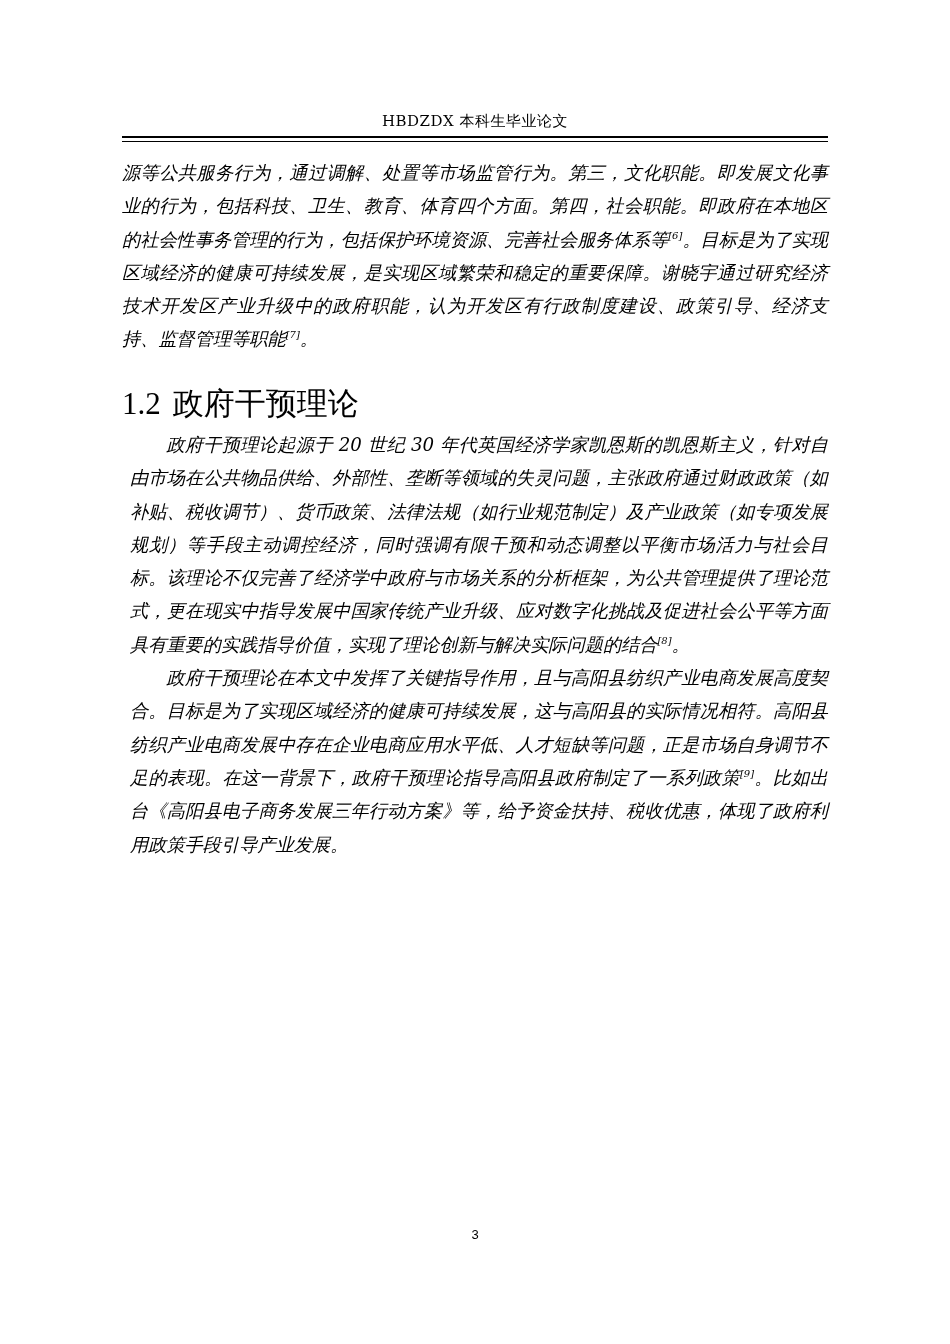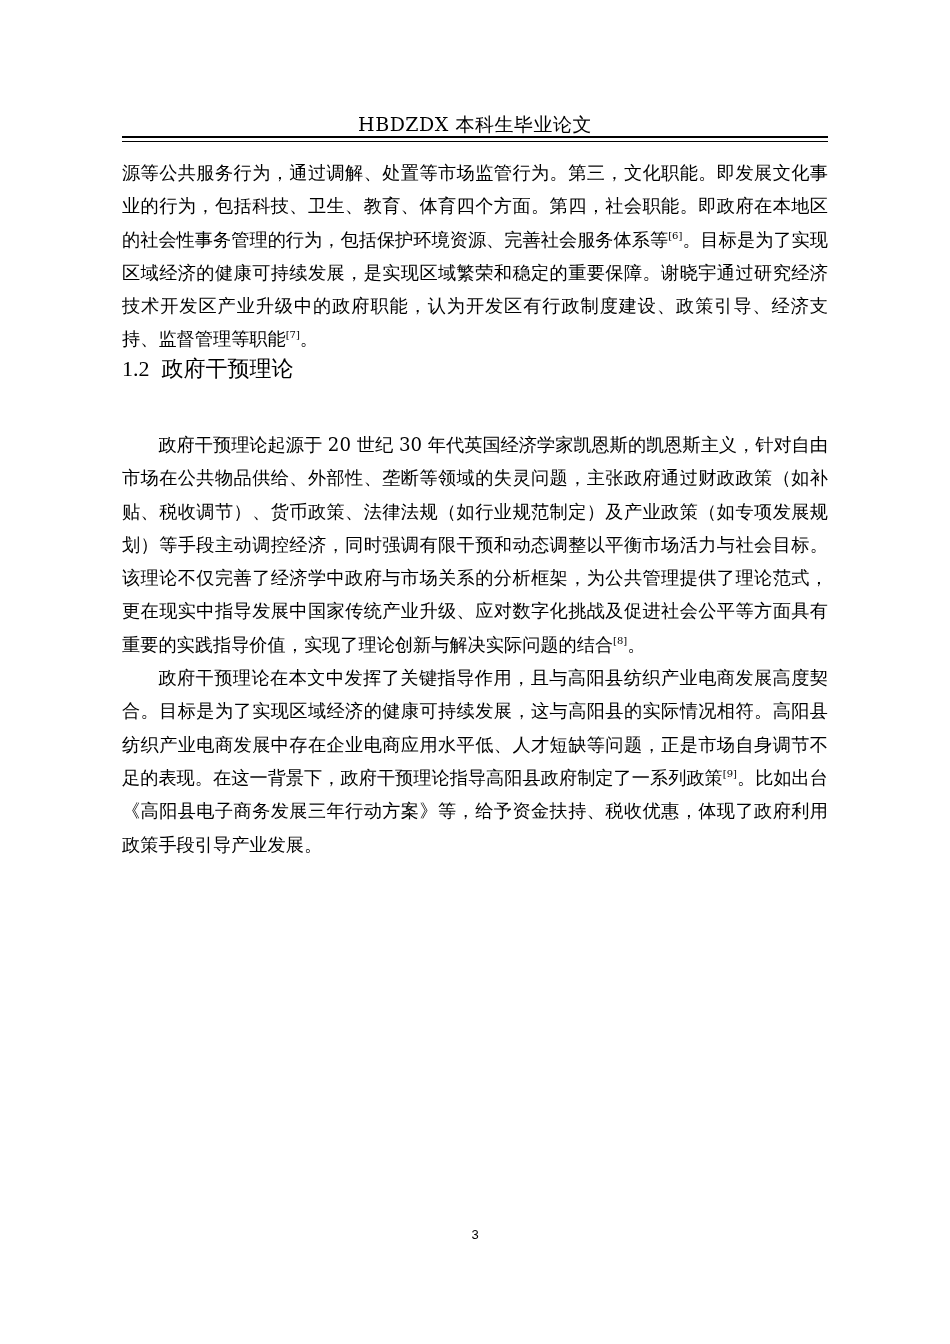--- a/index.html
+++ b/index.html
@@ -1,27 +1,27 @@
 <!DOCTYPE html>
 <html><head>
 <meta charset="utf-8">
 <style>
   html, body { margin: 0; padding: 0; background: #ffffff; }
   body { width: 950px; height: 1344px; position: relative; overflow: hidden;
          font-family: "DejaVu Serif", "Liberation Serif", serif; color: #000; }
   .header-title { position: absolute; top: 112px; left: 0; width: 950px; text-align: center;
-                  font-size: 19px; letter-spacing: 0.5px; }
+                  font-size: 15px; letter-spacing: 0.5px; }
   .header-rule { position: absolute; top: 136px; left: 122px; width: 706px; height: 6px;
                  border-top: 2px solid #000; border-bottom: 1px solid #000; box-sizing: border-box; }
   .content { position: absolute; left: 122px; width: 706px; }
   .para { font-size: 18.2px; line-height: 33.3px; text-align: justify; margin: 0;
-          text-justify: inter-ideograph; }
-  .para.indent { text-indent: 36.4px; }
+          text-justify: inter-ideograph; font-style: italic; }
+  .para.indent { text-indent: 36.4px; margin-left: 8px; }
   sup { font-size: 10px; vertical-align: 7px; line-height: 0; }
-  .heading { font-size: 22px; position: absolute; left: 122px; top: 354px;
+  .heading { font-size: 31px; position: absolute; left: 122px; top: 383px;
              font-family: "DejaVu Sans", "Liberation Sans", sans-serif; font-weight: normal; }
   .heading .num { font-family: "Liberation Serif", serif; margin-right: 12px; }
   .page-num { position: absolute; top: 1227px; left: 0; width: 950px; text-align: center;
               font-size: 13px; font-family: "Liberation Sans", sans-serif; }
 </style>
 </head>
 <body>
 
 <div class="header-title">HBDZDX 本科生毕业论文</div>
 <div class="header-rule"></div>

